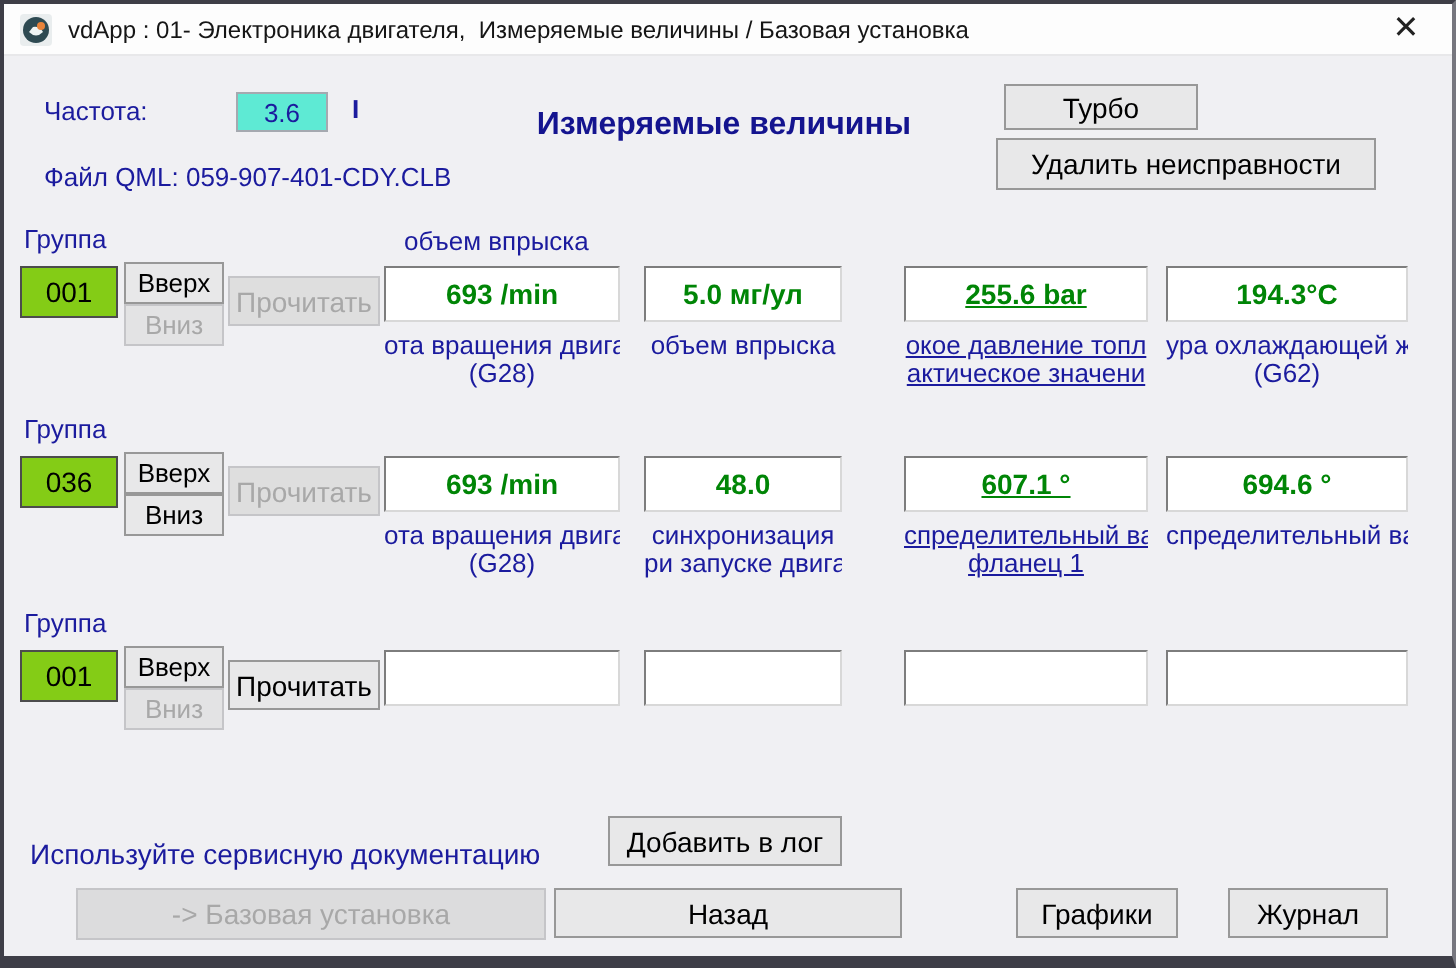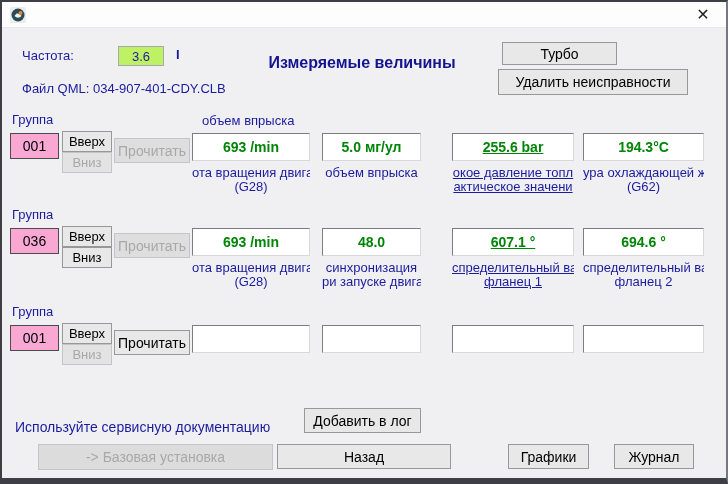--- a/index.html
+++ b/index.html
@@ -37,25 +37,25 @@
     position:absolute; background:#e8e8e9; border:1px solid #989898;
     font-size:14px; color:#000; text-align:center; padding:0; cursor:pointer;
   }
   .btn.small { font-size:13px; }
   .btn.disabled {
     color:#a8a8a8; background:#e3e3e4; border-color:#c5c5c8; cursor:default;
   }
   .btn.disabled.dim-bg { background:#dedede; }
 
   .text-input {
-    position:absolute; background:#bef264; border:1px solid #a5a9b0;
+    position:absolute; background:#5eead4; border:1px solid #a5a9b0;
     text-align:center; font-size:13px; color:#1b1b9e;
   }
   .group-num {
-    position:absolute; background:#f9a8d4; border:1px solid #4c4c4c;
+    position:absolute; background:#84cc16; border:1px solid #4c4c4c;
     text-align:center; font-size:14px; color:#000; line-height:24px;
   }
 
   .group-row { position:absolute; left:0; width:728px; height:94px; }
   .row-header { position:absolute; left:200px; top:1px; color:#1b1b9e; font-size:13px; white-space:nowrap; }
 
   .vbox {
     position:absolute; top:21px; height:28px; background:#ffffff;
     border:1px solid #d8d8d8; border-top-color:#7d7d7d; border-left-color:#7d7d7d;
     text-align:center; font-size:14px; font-weight:bold; color:#008506; line-height:26px;
@@ -76,29 +76,30 @@
 
 <div class="window">
 
   <div class="titlebar">
     <svg class="app-icon" viewBox="0 0 16 16">
       <rect x="0" y="0" width="16" height="16" rx="2" fill="#e9edee"></rect>
       <circle cx="8" cy="8" r="6.5" fill="#2e4a52"></circle>
       <path d="M4.5 9 Q8 12.5 11.5 9 Q10 6 6.5 6.5 Z" fill="#eef4f4"></path>
       <circle cx="10.5" cy="6" r="2" fill="#e8833a"></circle>
     </svg>
+    <span class="title-text">vdApp : 01- Электроника двигателя,  Измеряемые величины / Базовая установка</span>
     <span class="close-x">✕</span>
   </div>
 
   <span class="lbl" style="left:20px; top:46px;">Частота:</span>
   <input class="text-input" style="left: 116px; top: 44px; width: 46px; height: 20px;" value="3.6">
   <span class="lbl" style="left:174px; top:45px; font-weight:bold;">I</span>
-  <span class="lbl" style="left:20px; top:79px;">Файл QML: 034-907-401-CDY.CLB</span>
+  <span class="lbl" style="left:20px; top:79px;">Файл QML: 059-907-401-CDY.CLB</span>
   <div class="heading">Измеряемые величины</div>
-  <button class="btn" style="left:500px; top:40px; width:115px; height:23px;">Турбо</button>
+  <button class="btn" style="left:500px; top:40px; width:97px; height:23px;">Турбо</button>
   <button class="btn" style="left:496px; top:67px; width:190px; height:26px;">Удалить неисправности</button>
 
   <div class="group-row" style="top:110px;">
     <span class="lbl" style="left:10px; top:0;">Группа</span>
     <div class="group-num" style="left:8px; top:21px; width:49px; height:26px;">001</div>
     <button class="btn small" style="left:60px; top:19px; width:50px; height:21px;">Вверх</button>
     <button class="btn small disabled" style="left:60px; top:40px; width:50px; height:21px;">Вниз</button>
     <button class="btn disabled dim-bg" style="left:112px; top:26px; width:76px; height:25px;">Прочитать</button>
     <span class="row-header">объем впрыска</span>
     <div class="vbox c1">693 /min</div>
@@ -125,21 +126,20 @@
     <div class="vbox c2">48.0</div>
     <div class="vbox c3">607.1 °</div>
     <div class="vbox c4">694.6 °</div>
     <div class="cell-cap cap1 c1">ота вращения двига</div>
     <div class="cell-cap cap2 c1">(G28)</div>
     <div class="cell-cap cap1 c2">синхронизация</div>
     <div class="cell-cap cap2 c2">ри запуске двигател</div>
     <div class="cell-cap cap1 c3">спределительный ва</div>
     <div class="cell-cap cap2 c3">фланец 1</div>
     <div class="cell-cap cap1 c4">спределительный ва</div>
-    <div class="cell-cap cap2 c4">фланец 2</div>
   </div>
 
   <div class="group-row" style="top:302px;">
     <span class="lbl" style="left:10px; top:0;">Группа</span>
     <div class="group-num" style="left:8px; top:21px; width:49px; height:26px;">001</div>
     <button class="btn small" style="left:60px; top:19px; width:50px; height:21px;">Вверх</button>
     <button class="btn small disabled" style="left:60px; top:40px; width:50px; height:21px;">Вниз</button>
     <button class="btn" style="left:112px; top:26px; width:76px; height:25px;">Прочитать</button>
     <span class="row-header"></span>
     <div class="vbox c1"></div>

